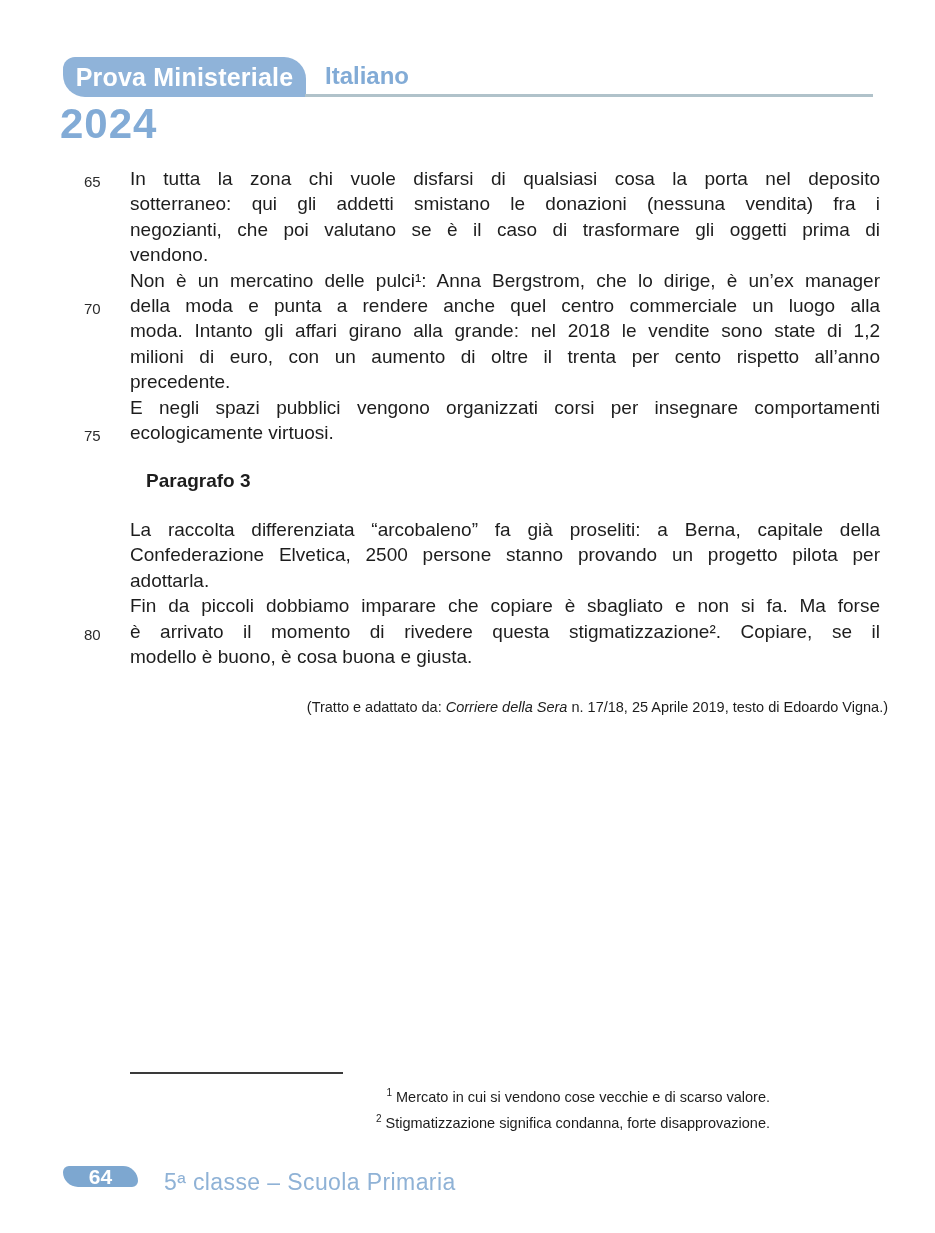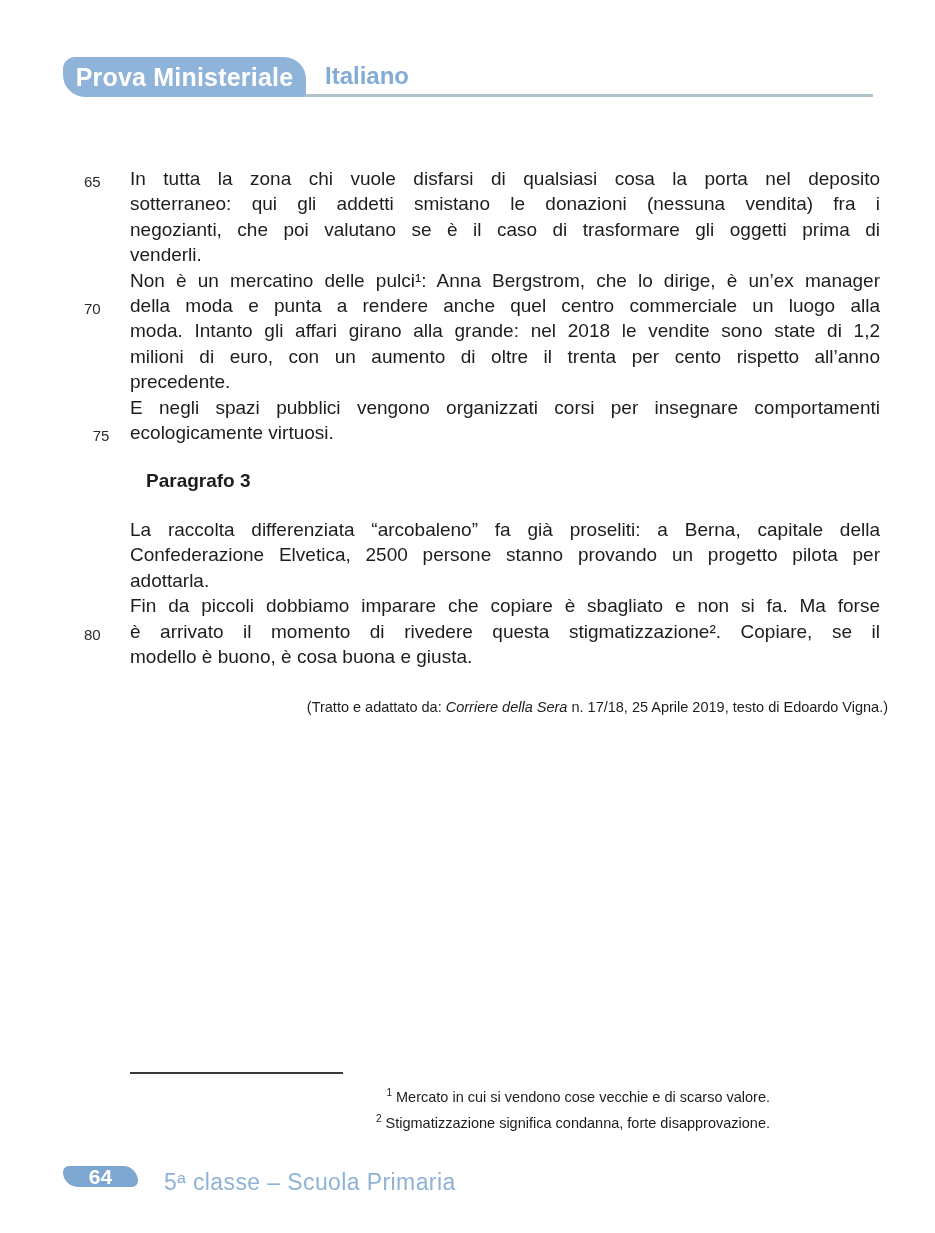--- a/index.html
+++ b/index.html
@@ -59,21 +59,21 @@
   }
   .text-line { position: relative; }
   .text-line.just {
     text-align: justify;
     text-align-last: justify;
   }
   .line-num {
     position: absolute;
     left: -46px; top: 3px;
     width: 34px;
-    text-align: center;
+    text-align: left;
     font-size: 15px;
     color: #2b2b2b;
   }
   .para-heading {
     font-weight: 700;
     margin: 23px 16px;
   }
 
   
   .attribution {
@@ -125,26 +125,27 @@
   }
 </style>
 </head>
 <body>
 
 <div class="page" style="--accent-blue: #82abd6; --badge-fill: #8fb3d9; --header-rule: #b0c2ca; --footer-badge-fill: #7da7d0; --footer-text: #8fb2d6; --body-text: #1d1d1d;">
 
   <div class="header-badge">Prova Ministeriale</div>
   <div class="header-subject">Italiano</div>
   <div class="header-rule"></div>
+  <div class="year-label">2024</div>
 
   <main class="text-body">
       <div class="text-line just"><span class="line-num">65</span><span>In tutta la zona chi vuole disfarsi di qualsiasi cosa la porta nel deposito</span></div>
       <div class="text-line just"><span>sotterraneo: qui gli addetti smistano le donazioni (nessuna vendita) fra i</span></div>
       <div class="text-line just"><span>negozianti, che poi valutano se è il caso di trasformare gli oggetti prima di</span></div>
-      <div class="text-line"><span>venderli.</span></div>
+      <div class="text-line"><span>vendono.</span></div>
       <div class="text-line just"><span>Non è un mercatino delle pulci¹: Anna Bergstrom, che lo dirige, è un’ex manager</span></div>
       <div class="text-line just"><span class="line-num">70</span><span>della moda e punta a rendere anche quel centro commerciale un luogo alla</span></div>
       <div class="text-line just"><span>moda. Intanto gli affari girano alla grande: nel 2018 le vendite sono state di 1,2</span></div>
       <div class="text-line just"><span>milioni di euro, con un aumento di oltre il trenta per cento rispetto all’anno</span></div>
       <div class="text-line"><span>precedente.</span></div>
       <div class="text-line just"><span>E negli spazi pubblici vengono organizzati corsi per insegnare comportamenti</span></div>
       <div class="text-line"><span class="line-num">75</span><span>ecologicamente virtuosi.</span></div>
       <div class="para-heading">Paragrafo 3</div>
       <div class="text-line just"><span>La raccolta differenziata “arcobaleno” fa già proseliti: a Berna, capitale della</span></div>
       <div class="text-line just"><span>Confederazione Elvetica, 2500 persone stanno provando un progetto pilota per</span></div>

